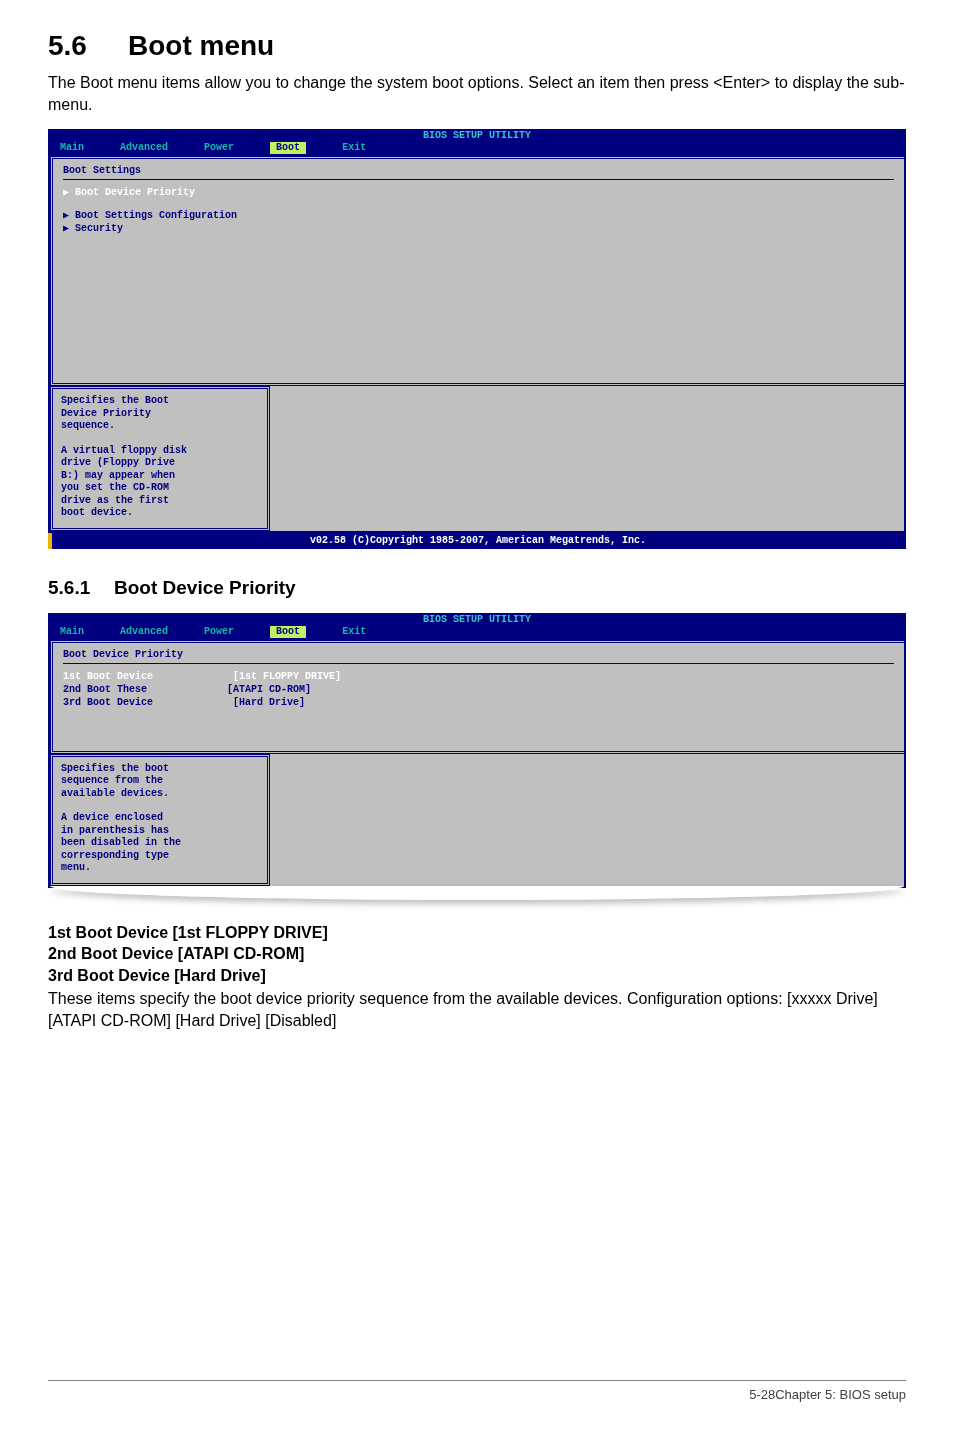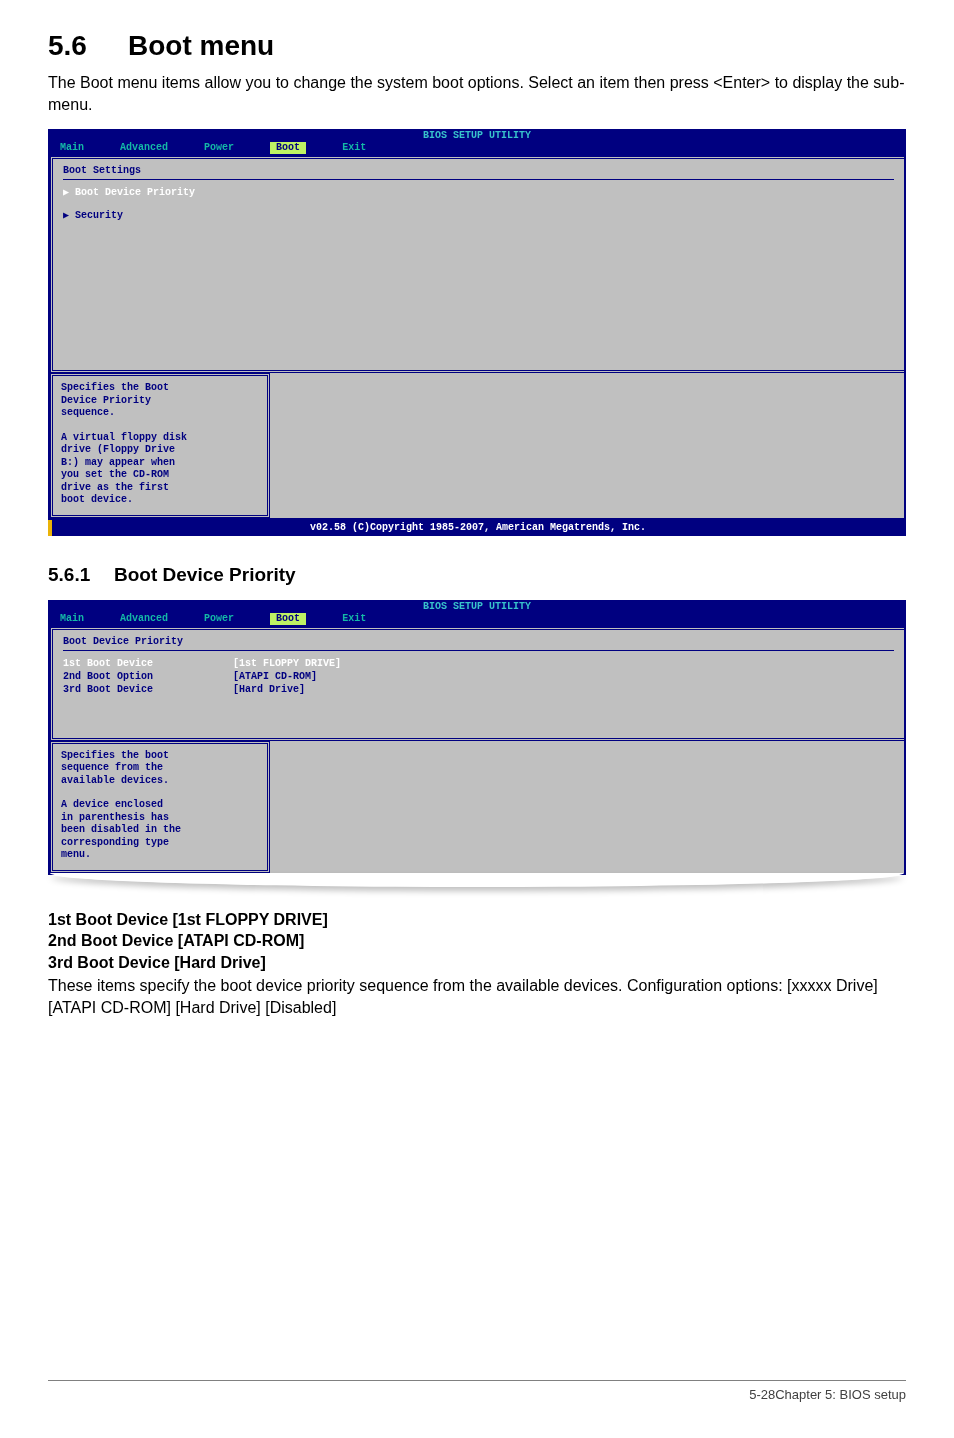--- a/index.html
+++ b/index.html
@@ -160,20 +160,21 @@
     <span>Power</span>
     <span class="active">Boot</span>
     <span>Exit</span>
   </div>
   <div class="bios-body">
     <div class="bios-left">
       <div class="header-line">Boot Settings</div>
       <div class="bios-divider"></div>
       <div class="bios-item-sel"><span class="arrow">▶</span><span>Boot Device Priority</span></div>
       <div style="height:10px"></div>
+      <div class="bios-item"><span class="arrow">▶</span><span>Boot Settings Configuration</span></div>
       <div class="bios-item"><span class="arrow">▶</span><span>Security</span></div>
       <div class="spacer-block"></div>
     </div>
     <div class="bios-right">
       <div>Specifies the Boot</div>
       <div>Device Priority</div>
       <div>sequence.</div>
       <div style="height:12px"></div>
       <div>A virtual floppy disk</div>
       <div>drive (Floppy Drive</div>
@@ -197,21 +198,21 @@
     <span>Advanced</span>
     <span>Power</span>
     <span class="active">Boot</span>
     <span>Exit</span>
   </div>
   <div class="bios-body">
     <div class="bios-left">
       <div class="header-line">Boot Device Priority</div>
       <div class="bios-divider"></div>
       <div class="bios-item-sel"><span>1st Boot Device</span><span class="val-col">[1st FLOPPY DRIVE]</span></div>
-      <div class="bios-item"><span>2nd Boot Option</span><span class="val-col">[ATAPI CD-ROM]</span></div>
+      <div class="bios-item"><span>2nd Boot These</span><span class="val-col">[ATAPI CD-ROM]</span></div>
       <div class="bios-item"><span>3rd Boot Device</span><span class="val-col">[Hard Drive]</span></div>
       <div style="height:34px"></div>
     </div>
     <div class="bios-right">
       <div>Specifies the boot</div>
       <div>sequence from the</div>
       <div>available devices.</div>
       <div style="height:12px"></div>
       <div>A device enclosed</div>
       <div>in parenthesis has</div>

